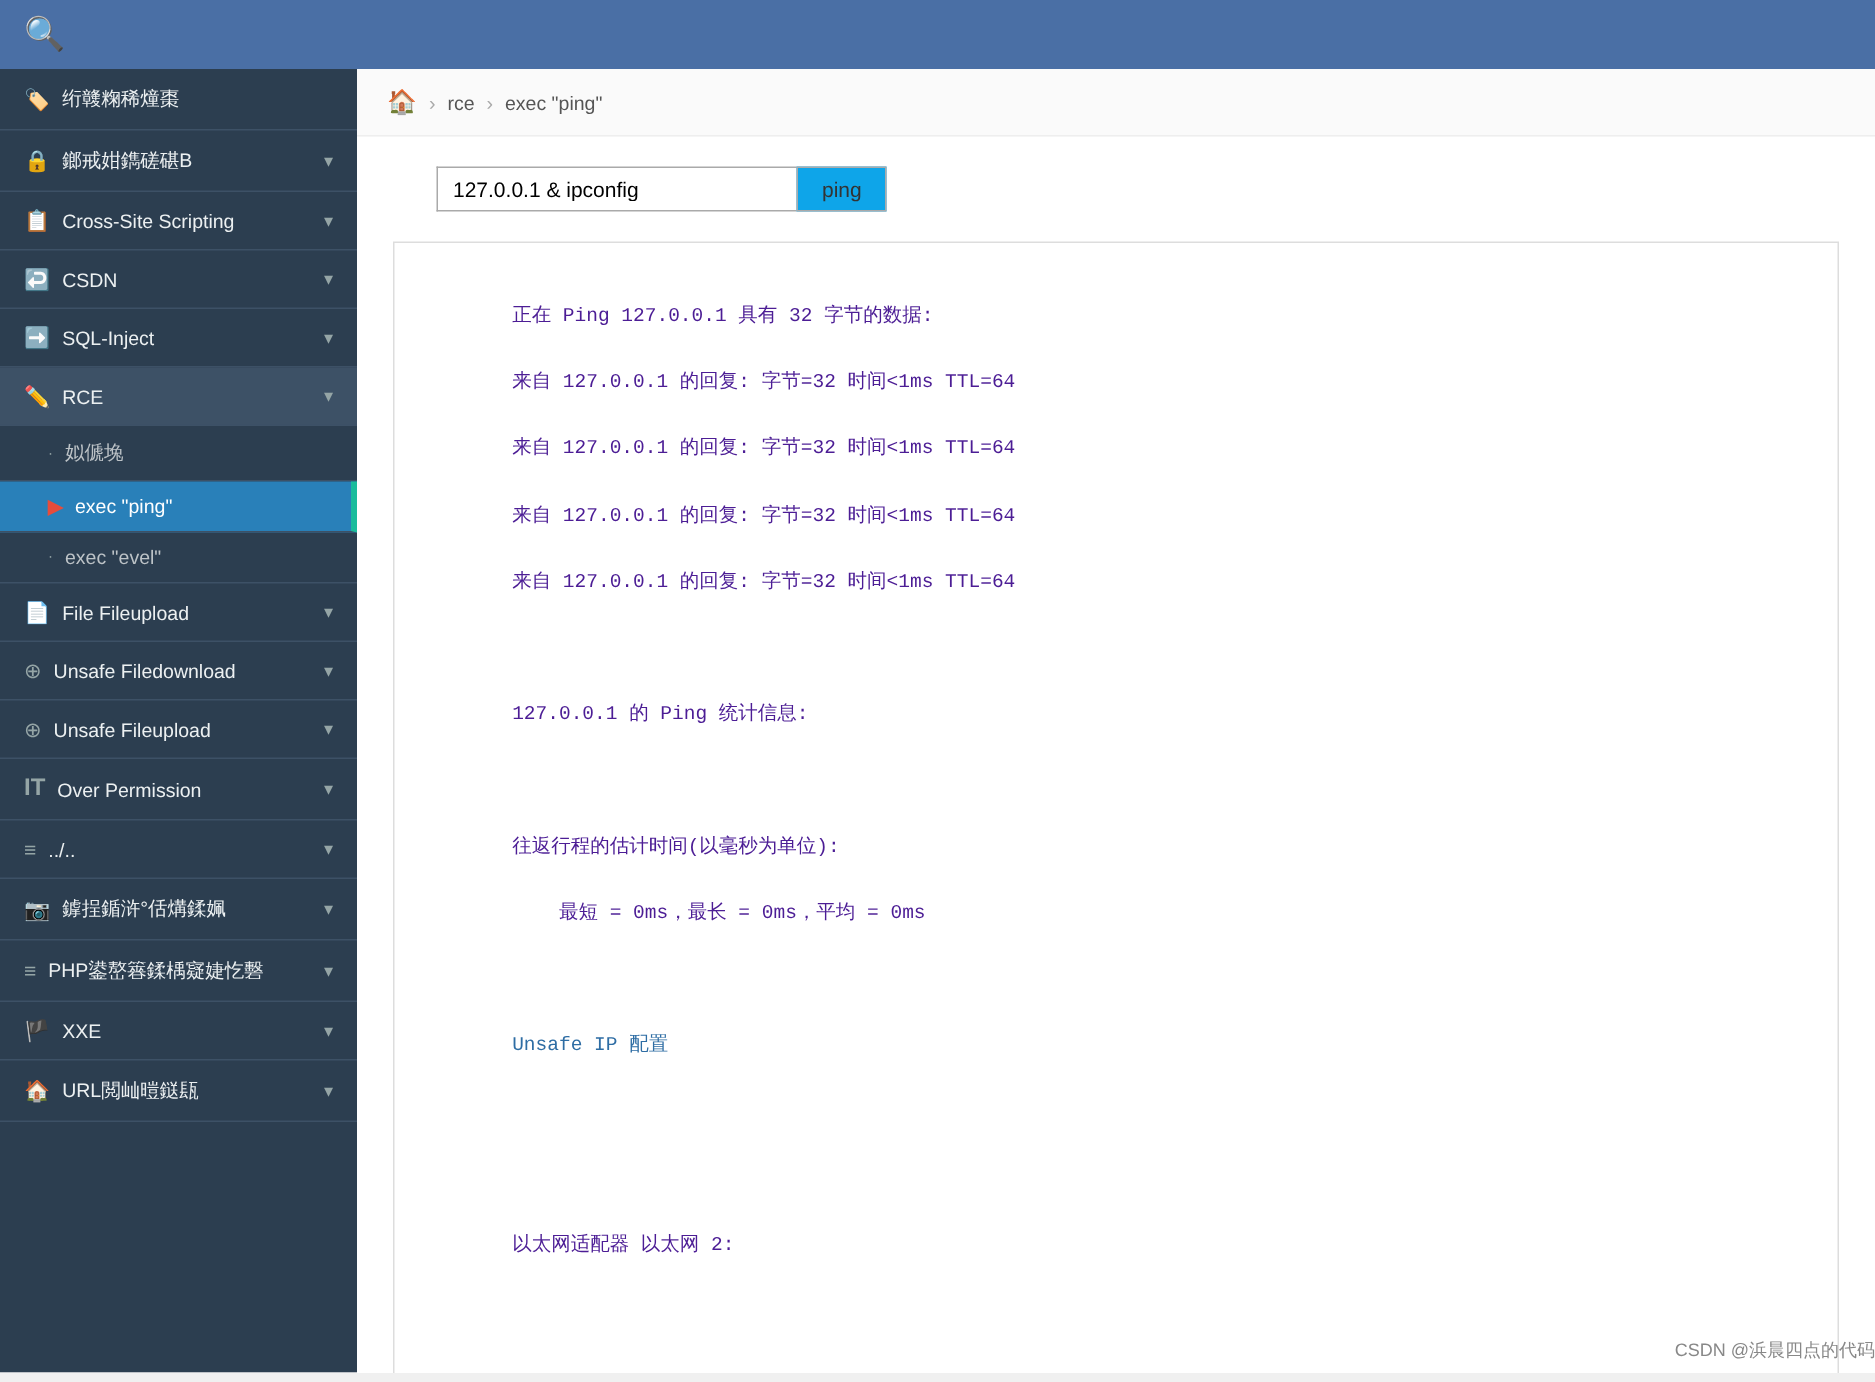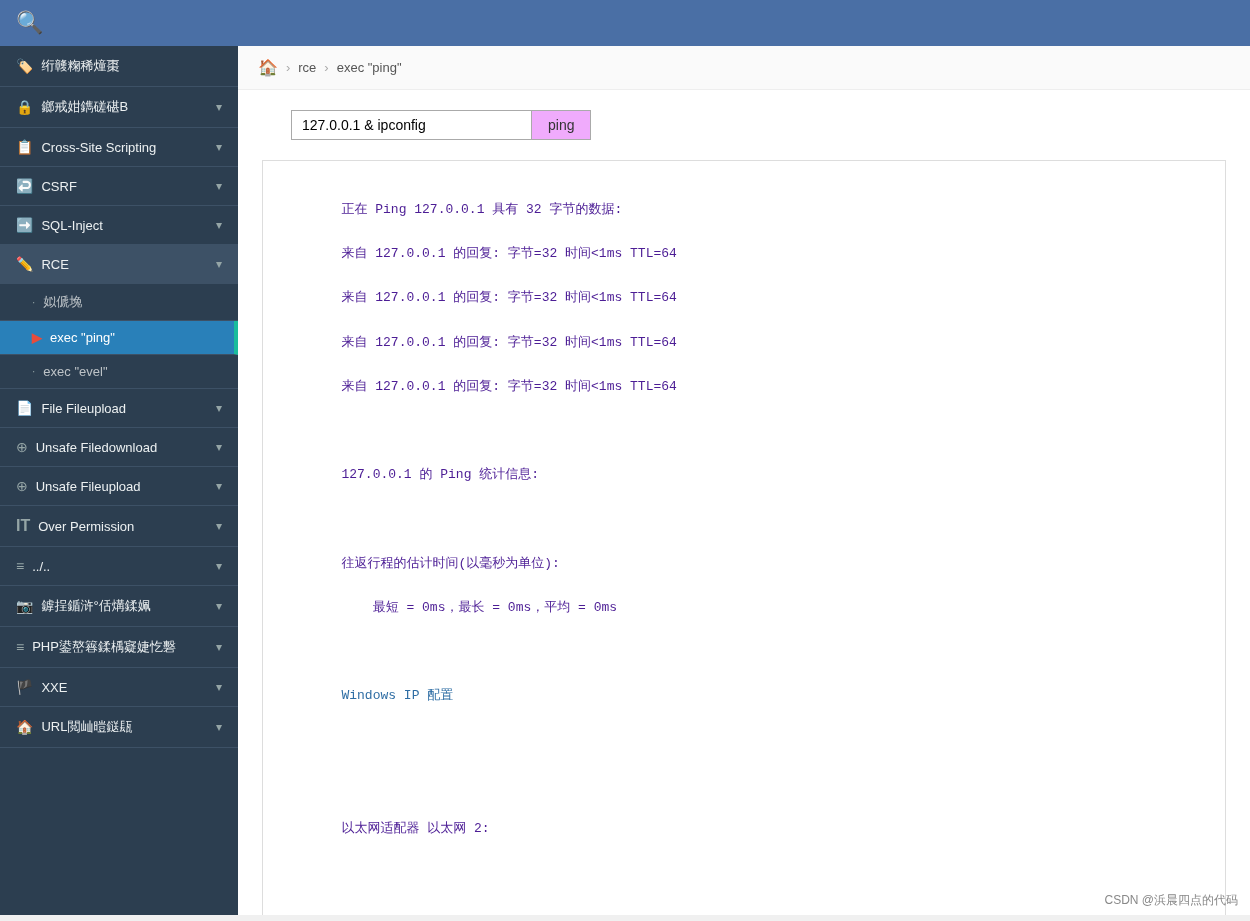--- a/index.html
+++ b/index.html
@@ -110,21 +110,21 @@
     }
     .ip-input {
       border: 1px solid #aaa;
       padding: 6px 10px;
       font-size: 14px;
       width: 240px;
       outline: none;
       border-right: none;
     }
     .ping-btn {
-      background: #f0abfc;
+      background: #0ea5e9;
       border: 1px solid #aaa;
       padding: 6px 16px;
       cursor: pointer;
       font-size: 14px;
       color: #333;
     }
 
     
     .output-box {
       background: #fff;
@@ -137,21 +137,21 @@
       white-space: pre-wrap;
     }
 
     .output-blue { color: #2e6da4; }
     .output-black { color: #4c1d95; }
 
     
     .watermark {
       position: fixed;
       bottom: 12px;
-      right: 12px;
+      right: 0;
       font-size: 12px;
       color: #888;
     }
   </style>
 </head>
 <body>
 
 <div class="header">
   <span class="header-icon">🔍</span>
 </div>
@@ -179,21 +179,21 @@
       <div class="sidebar-item-left">
         <span class="sidebar-item-icon">📋</span>
         <span>Cross-Site Scripting</span>
       </div>
       <span class="sidebar-chevron">▾</span>
     </div>
 
     <div class="sidebar-item">
       <div class="sidebar-item-left">
         <span class="sidebar-item-icon">↩️</span>
-        <span>CSRF</span>
+        <span>CSDN</span>
       </div>
       <span class="sidebar-chevron">▾</span>
     </div>
 
     <div class="sidebar-item">
       <div class="sidebar-item-left">
         <span class="sidebar-item-icon">➡️</span>
         <span>SQL-Inject</span>
       </div>
       <span class="sidebar-chevron">▾</span>
@@ -317,21 +317,21 @@
         <span class="output-black">来自 127.0.0.1 的回复: 字节=32 时间&lt;1ms TTL=64</span><br>
         <span class="output-black">来自 127.0.0.1 的回复: 字节=32 时间&lt;1ms TTL=64</span><br>
         <span class="output-black">来自 127.0.0.1 的回复: 字节=32 时间&lt;1ms TTL=64</span><br>
         <span class="output-black">来自 127.0.0.1 的回复: 字节=32 时间&lt;1ms TTL=64</span><br>
         <br>
         <span class="output-black">127.0.0.1 的 Ping 统计信息:</span><br>
         <br>
         <span class="output-black">往返行程的估计时间(以毫秒为单位):</span><br>
         <span class="output-black">&nbsp;&nbsp;&nbsp;&nbsp;最短 = 0ms，最长 = 0ms，平均 = 0ms</span><br>
         <br>
-        <span class="output-blue">Windows IP 配置</span><br>
+        <span class="output-blue">Unsafe IP 配置</span><br>
         <br>
         <br>
         <span class="output-black">以太网适配器 以太网 2:</span><br>
         <br>
         <br>
         <br>
         <br>
         <br>
         <br>
         <br>

